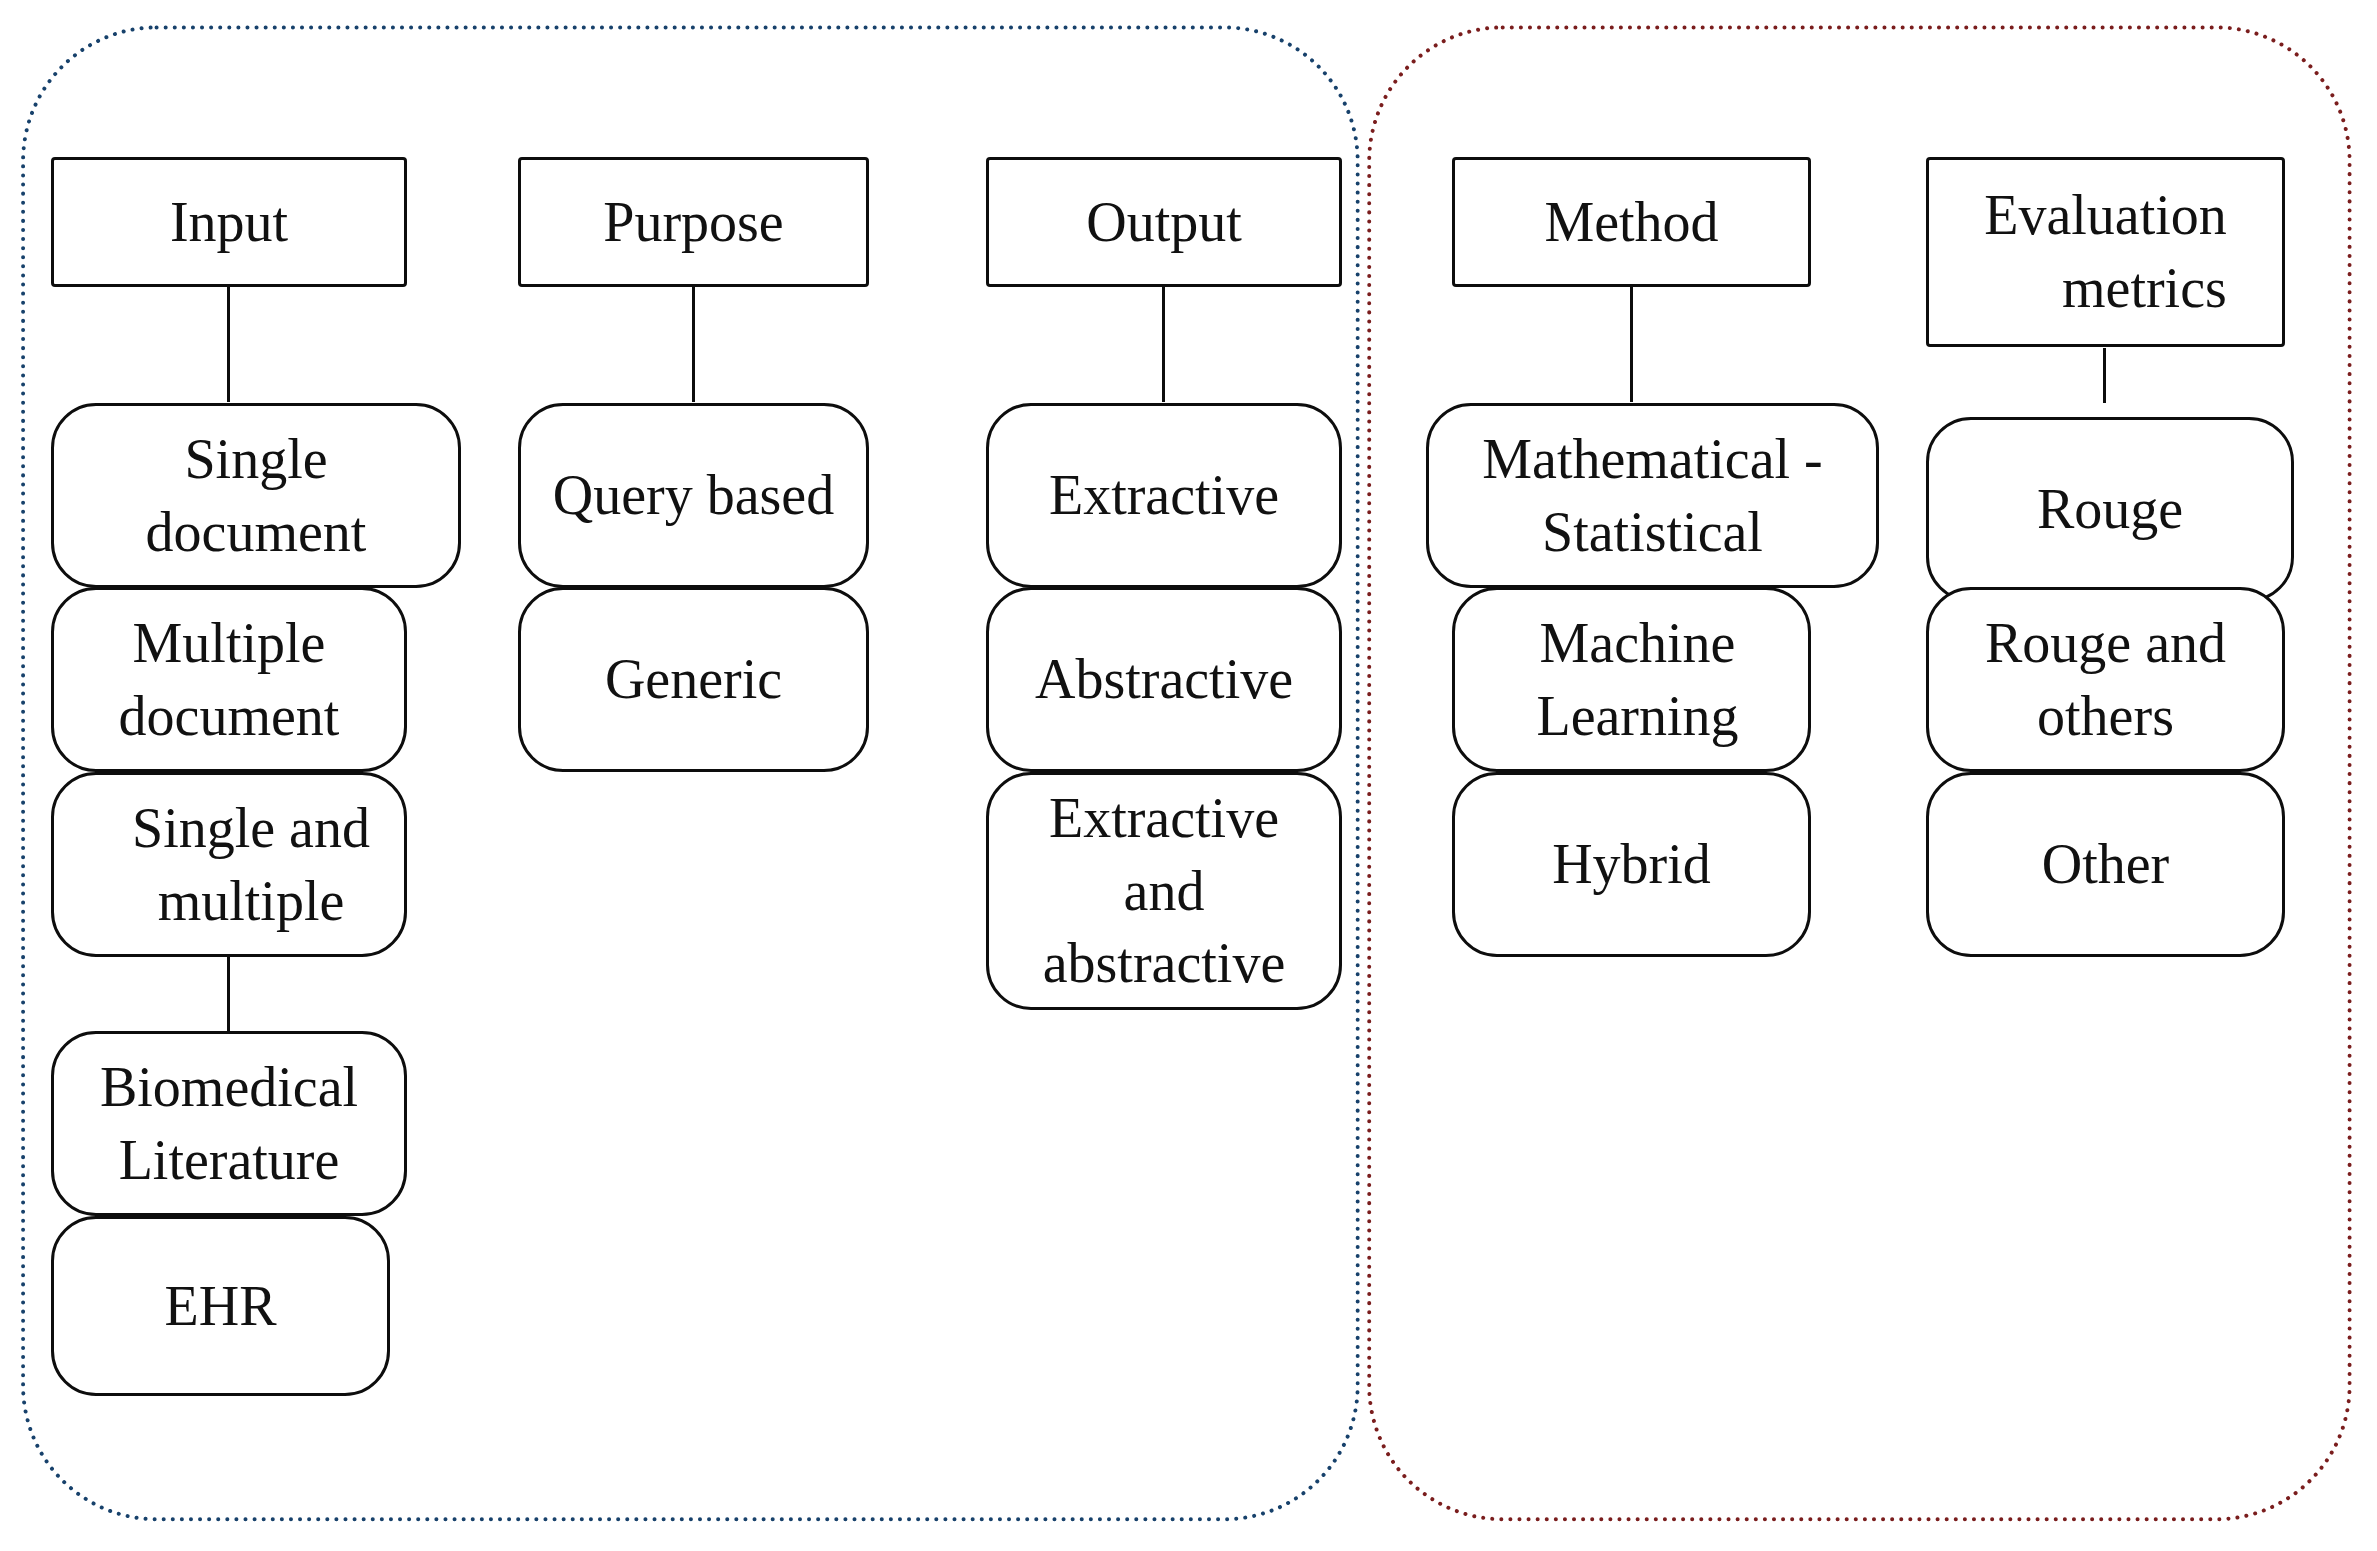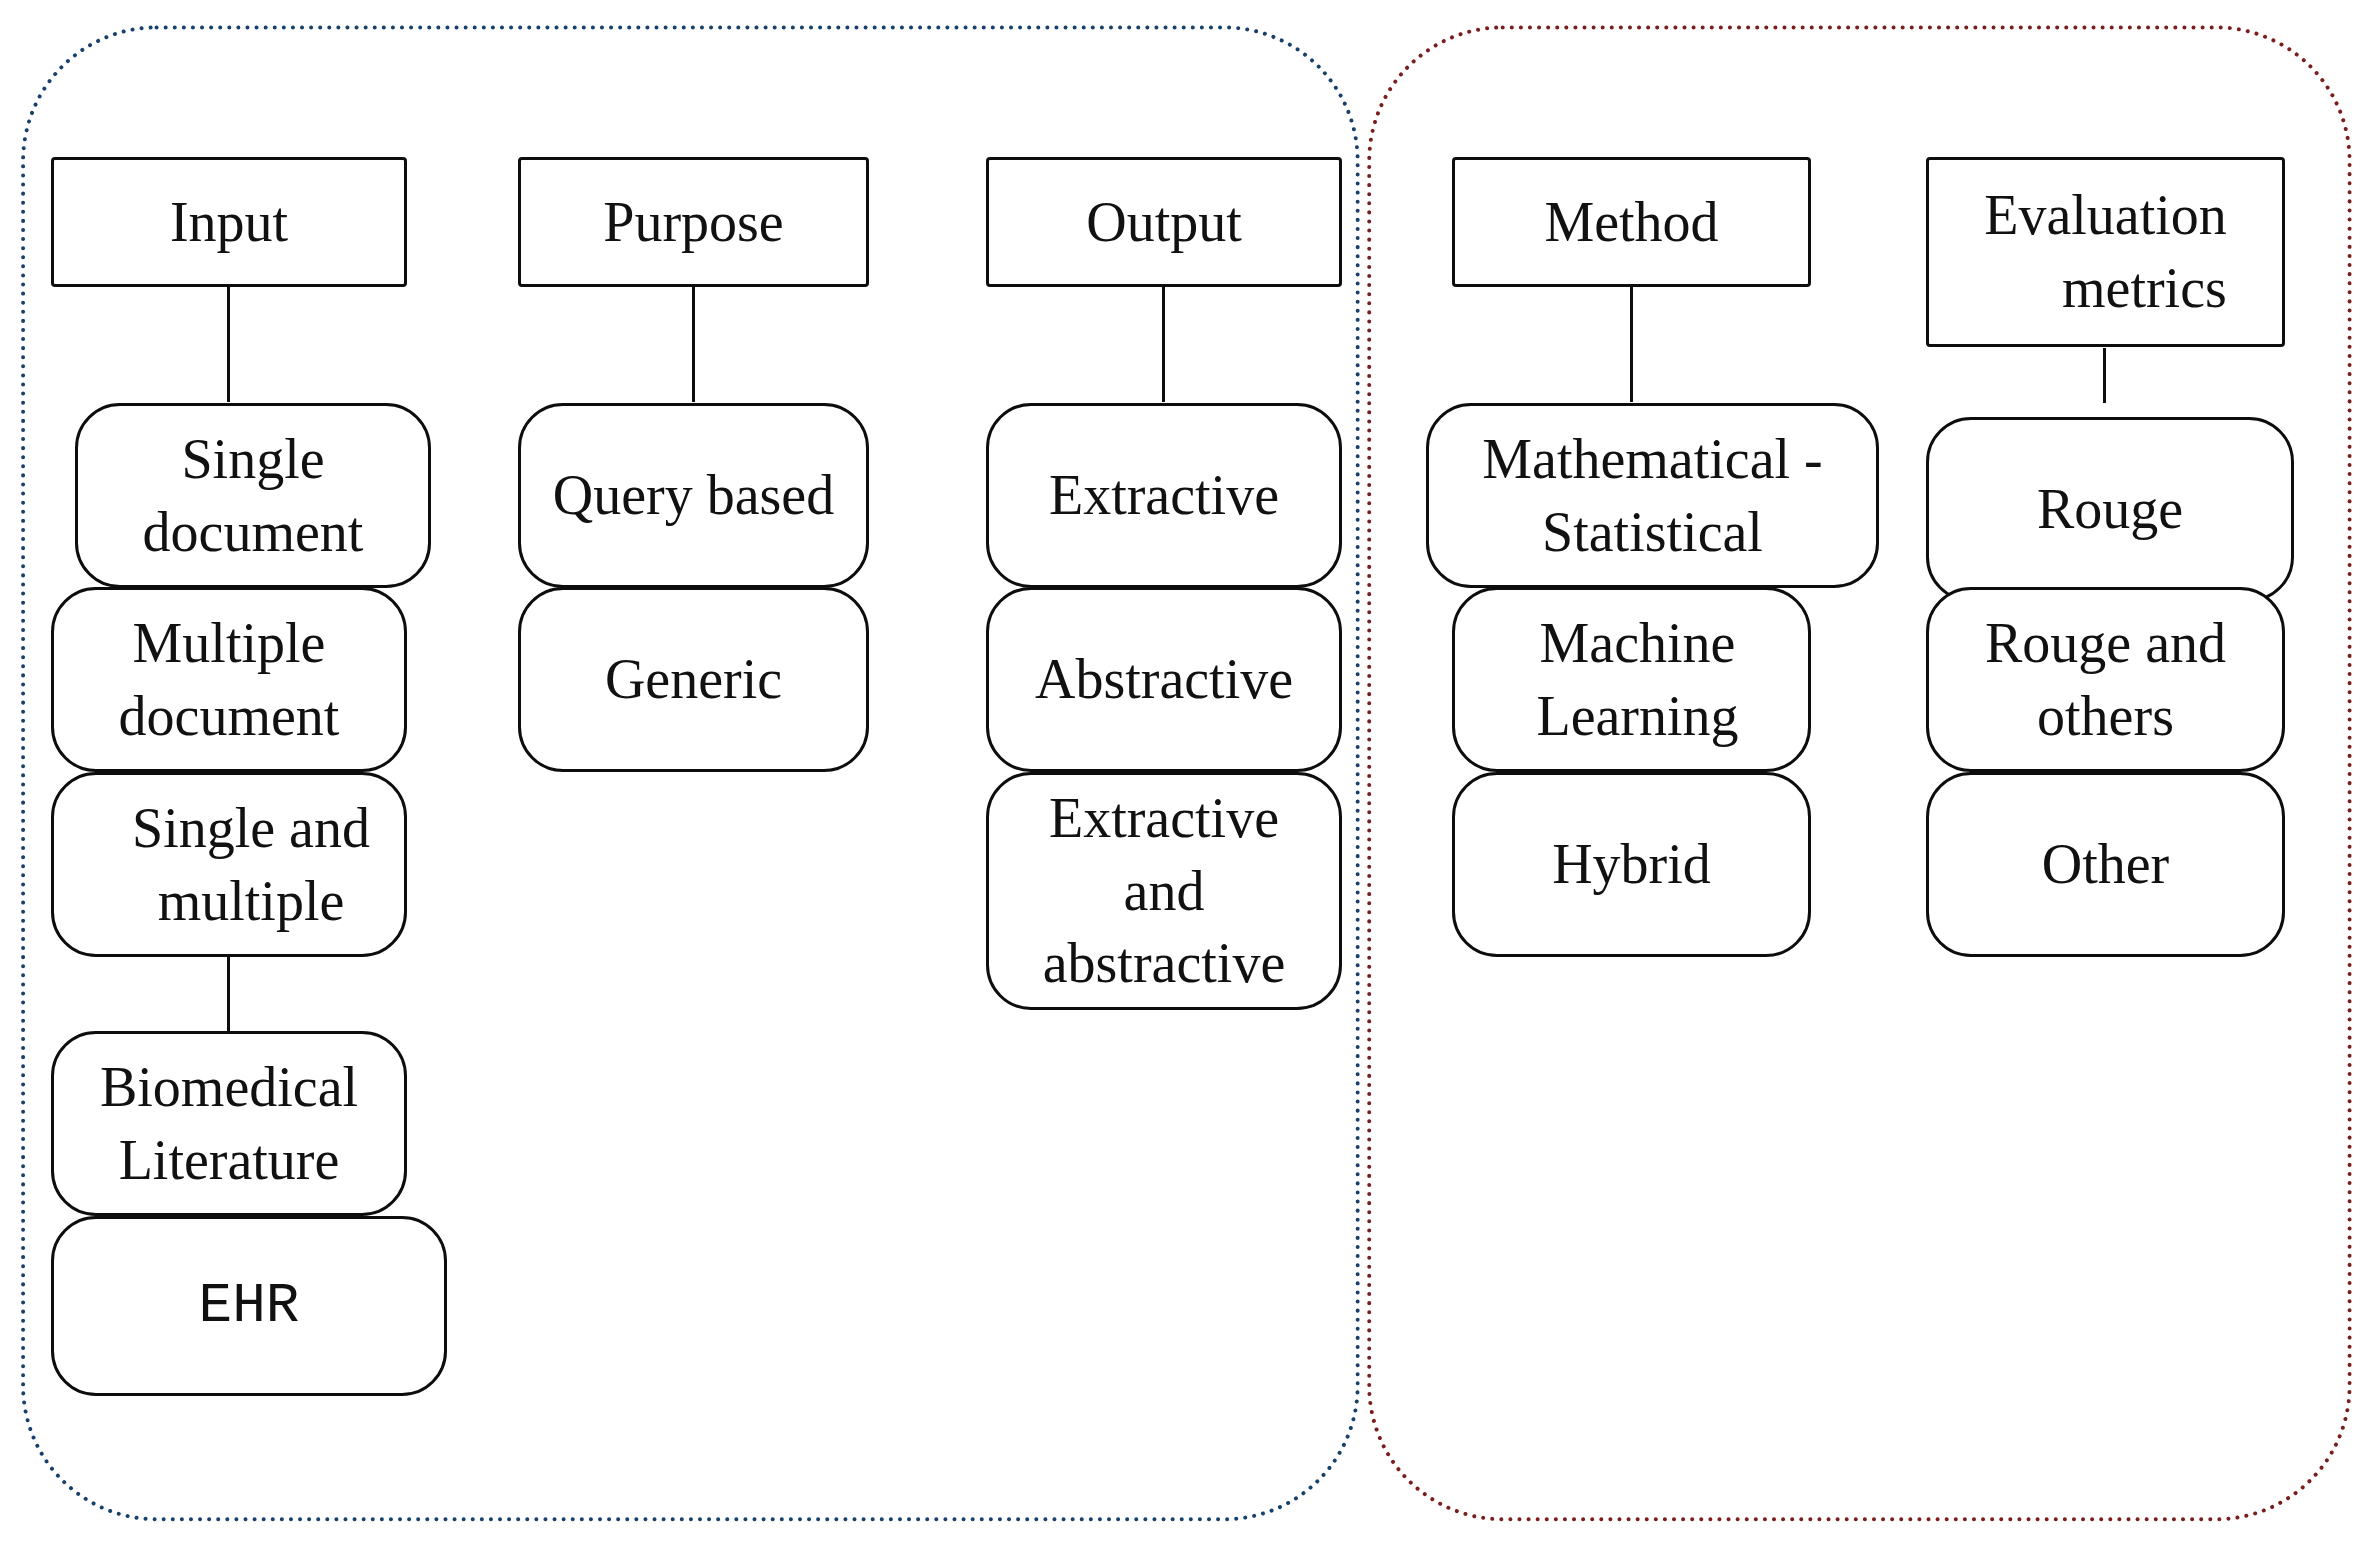--- a/index.html
+++ b/index.html
@@ -59,30 +59,30 @@
 
 <div id="canvas">
 
   <svg id="border-layer" viewBox="0 0 3295 2150" xmlns="http://www.w3.org/2000/svg">
     <rect class="group-rect" x="32" y="38" width="1850" height="2068" rx="185" ry="185" style="stroke: rgb(23, 65, 107);"></rect>
     <rect class="group-rect" x="1898" y="38" width="1359" height="2068" rx="185" ry="185" style="stroke: rgb(122, 29, 29);"></rect>
   </svg>
 
   <div class="header" style="left:51px; top:157px; width:356px; height:130px;">Input</div>
   <div class="vline" style="left:227px; top:287px; height:115px;"></div>
-  <div class="node" style="left:51px; top:403px; width:356px; height:185px;margin-left:24px;">Single
+  <div class="node" style="left:51px; top:403px; width:410px; height:185px;">Single
 document</div>
   <div class="node" style="left:51px; top:587px; width:356px; height:185px;">Multiple
 document</div>
   <div class="node" style="left:51px; top:772px; width:356px; height:185px;padding-left:44px;">Single and
 multiple</div>
   <div class="vline" style="left:227px; top:957px; height:74px;"></div>
   <div class="node" style="left:51px; top:1031px; width:356px; height:185px;">Biomedical
 Literature</div>
-  <div class="node" style="left:51px; top:1216px; width:396px; height:180px;font-family:Liberation Mono, monospace;">EHR</div>
+  <div class="node" style="left:51px; top:1216px; width:339px; height:180px;">EHR</div>
 
   <div class="header" style="left:518px; top:157px; width:351px; height:130px;">Purpose</div>
   <div class="vline" style="left:692px; top:287px; height:115px;"></div>
   <div class="node" style="left:518px; top:403px; width:351px; height:185px;">Query based</div>
   <div class="node" style="left:518px; top:587px; width:351px; height:185px;">Generic</div>
 
   <div class="header" style="left:986px; top:157px; width:356px; height:130px;">Output</div>
   <div class="vline" style="left:1162px; top:287px; height:115px;"></div>
   <div class="node" style="left:986px; top:403px; width:356px; height:185px;">Extractive</div>
   <div class="node" style="left:986px; top:587px; width:356px; height:185px;">Abstractive</div>

